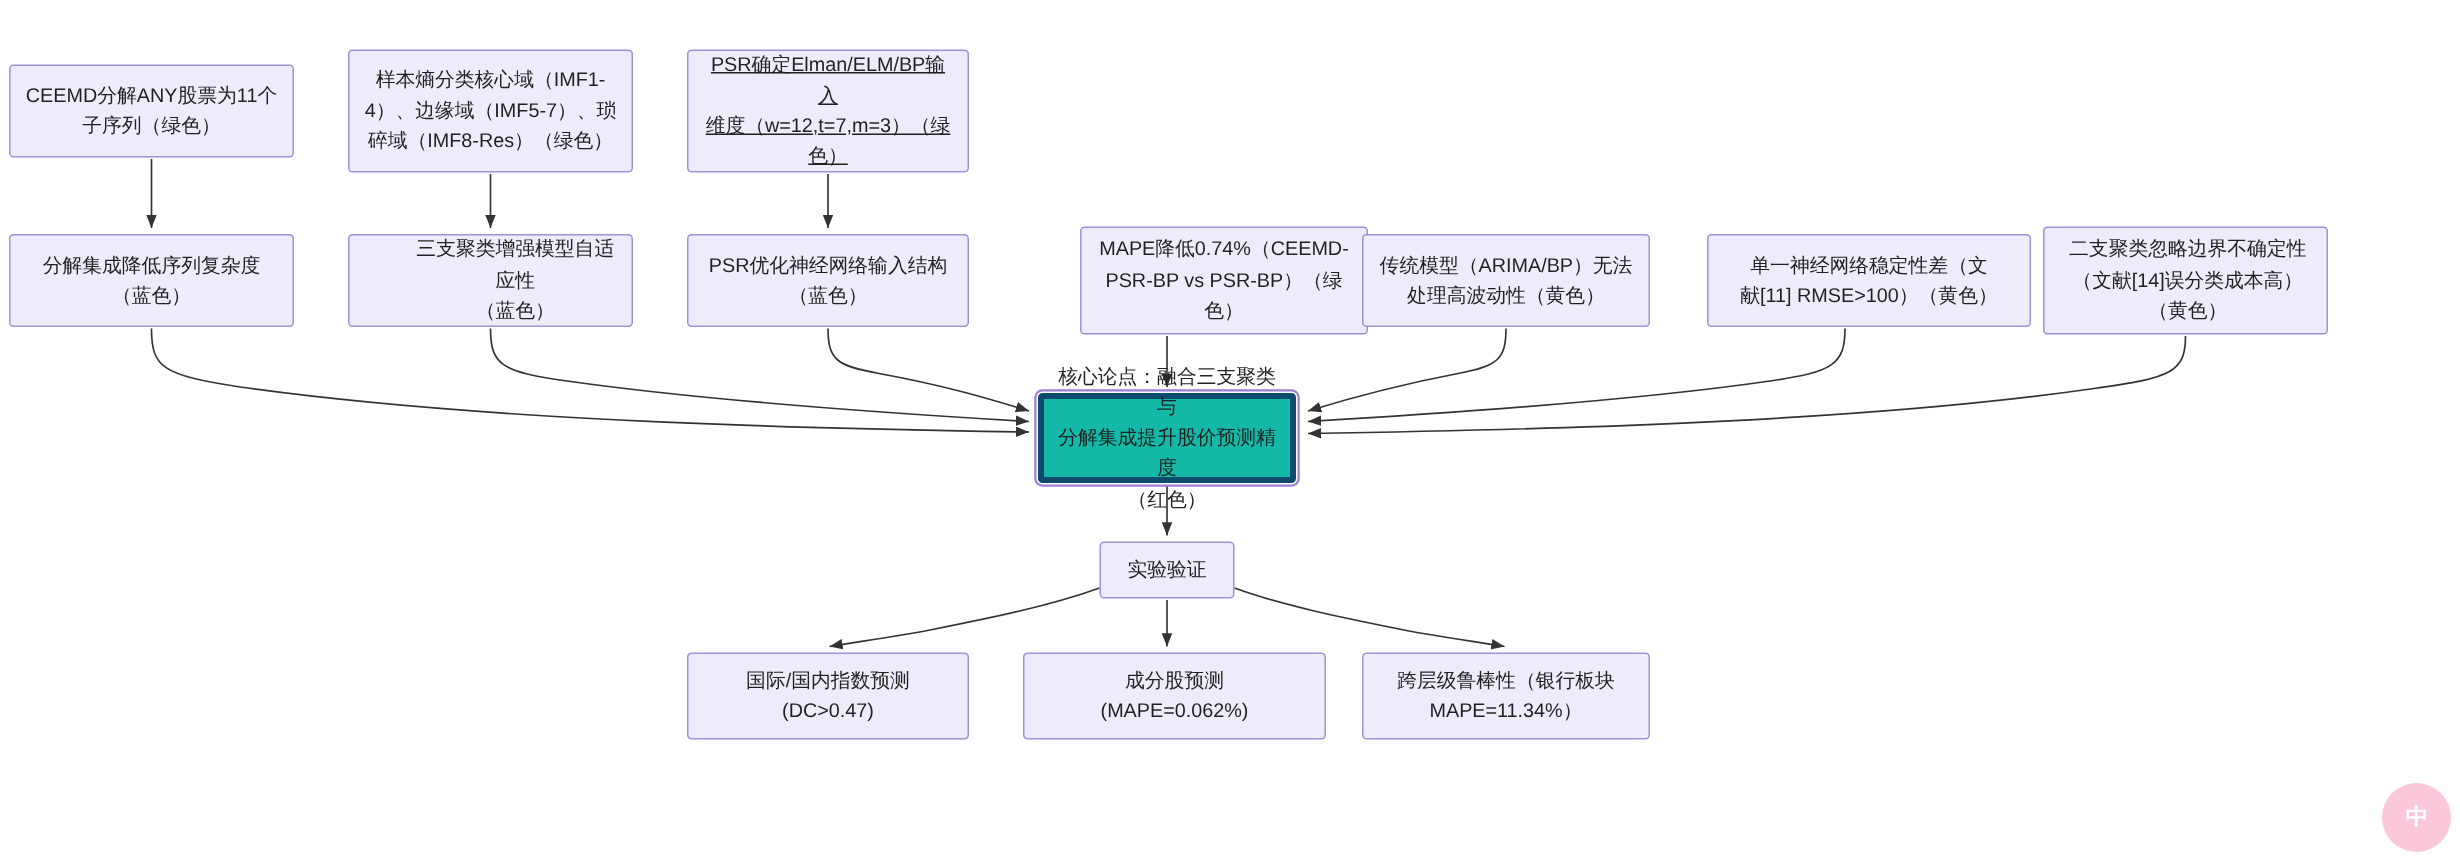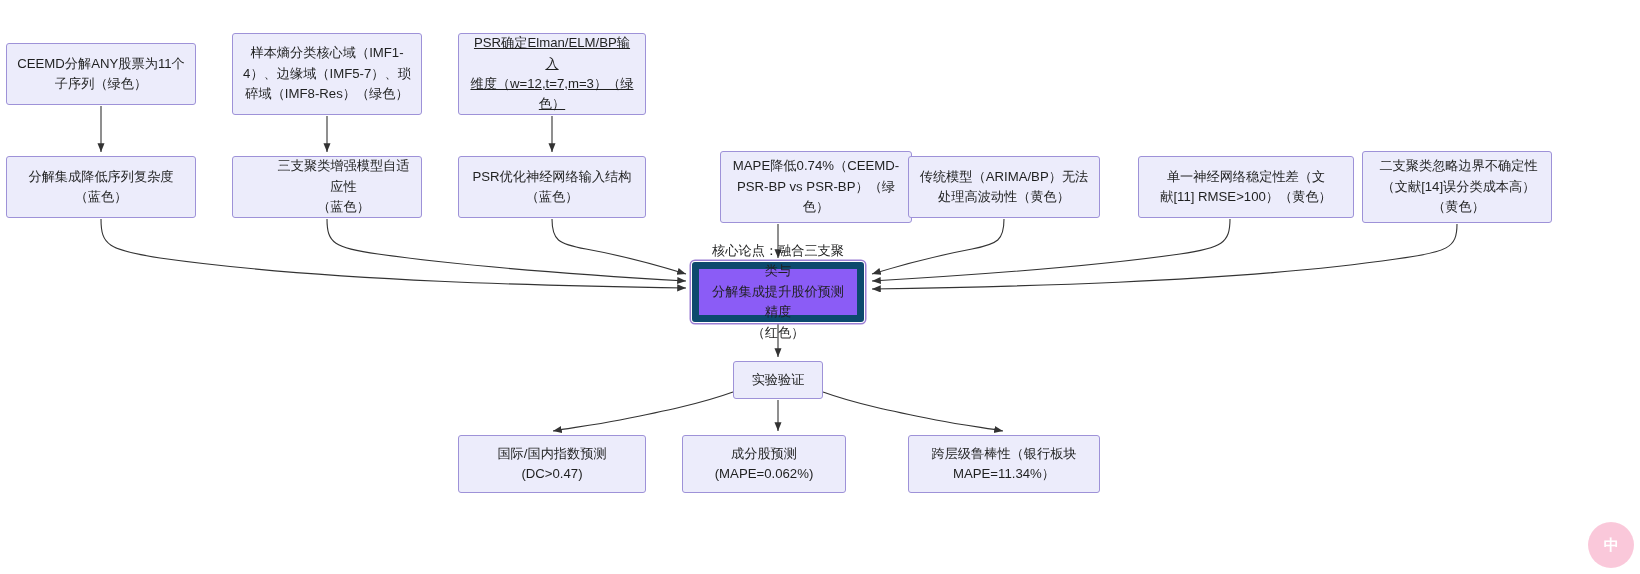--- a/index.html
+++ b/index.html
@@ -37,23 +37,23 @@
     align-items: center;
     justify-content: center;
     text-align: center;
     color: #1f2020;
     font-size: 13.2px;
     line-height: 1.55;
     padding: 4px 9px;
     z-index: 2;
   }
   .node.core {
-    border: 7px solid #0c4a6e;
+    border: 4px solid #0c4a6e;
     box-shadow: 0 0 0 1px #ffffff, 0 0 0 2.5px #9b7fd4;
-    background: #8b5cf6;
+    background: #14b8a6;
     font-weight: 400;
   }
   .node .txt {
     display: block;
     width: 100%;
     white-space: pre-line;
   }
   
   #watermark {
     position: absolute;
@@ -173,21 +173,21 @@
 
   <div class="node" style="left:733px; top:361px; width:90px; height:38px;text-align:center;">
     <span class="txt">实验验证</span>
   </div>
 
   <div class="node" style="left:458px; top:435px; width:188px; height:58px;">
     <span class="txt">国际/国内指数预测
 (DC&gt;0.47)</span>
   </div>
 
-  <div class="node" style="left:682px; top:435px; width:164px; height:58px;">
+  <div class="node" style="left:682px; top:435px; width:202px; height:58px;">
     <span class="txt">成分股预测
 (MAPE=0.062%)</span>
   </div>
 
   <div class="node" style="left:908px; top:435px; width:192px; height:58px;">
     <span class="txt">跨层级鲁棒性（银行板块
 MAPE=11.34%）</span>
   </div>
 
   <div id="watermark">

